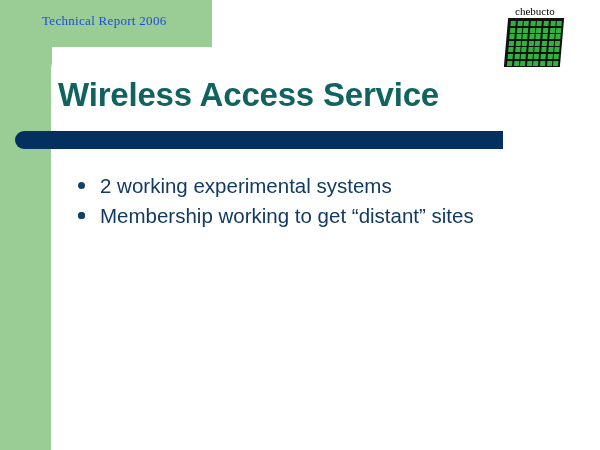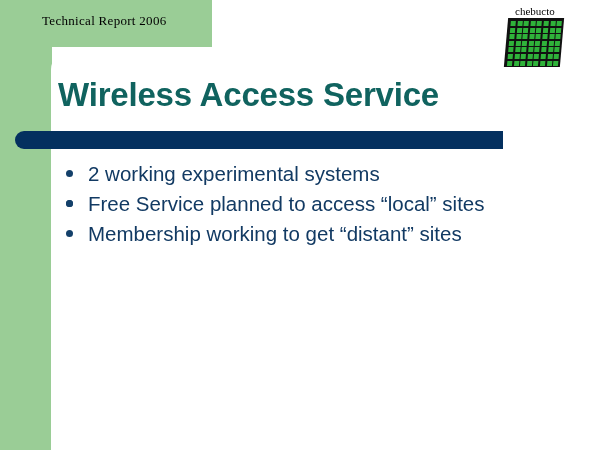--- a/index.html
+++ b/index.html
@@ -36,21 +36,21 @@
     height: 47px;
     background: #9acd96;
   }
   #header-label {
     position: absolute;
     left: 42px;
     top: 13px;
     width: 170px;
     font-family: "Liberation Serif", serif;
     font-size: 13px;
-    color: #000000;
+    color: #1d4ed8;
     letter-spacing: 0.3px;
     white-space: nowrap;
   }
 
   
   #content-panel {
     position: absolute;
     left: 51px;
     top: 48px;
     width: 549px;
@@ -84,21 +84,21 @@
     border-bottom-left-radius: 9px;
   }
 
   
   #bullet-list {
     position: absolute;
     left: 62px;
     top: 160px;
     width: 500px;
     list-style: none;
-    margin: 0;
+    margin: 12px;
     padding: 0;
   }
   #bullet-list li {
     position: relative;
     padding-left: 26px;
     margin-bottom: 3px;
     font-size: 20.5px;
     line-height: 1.32;
     color: #123a63;
   }
@@ -257,17 +257,16 @@
       </div>
   </div>
 
   <div id="slide-title">Wireless Access Service</div>
 
   <div id="title-rule"></div>
 
   <ul id="bullet-list">
       <li><span class="dot"></span><span>2 working experimental systems</span></li>
       <li><span class="dot"></span></li>
-      <li><span class="dot"></span><span>Free Service planned to access “local” sites</span></li>
       <li><span class="dot"></span><span>Membership working to get “distant” sites</span></li>
     </ul>
 
 </div>
 
 </body></html>

